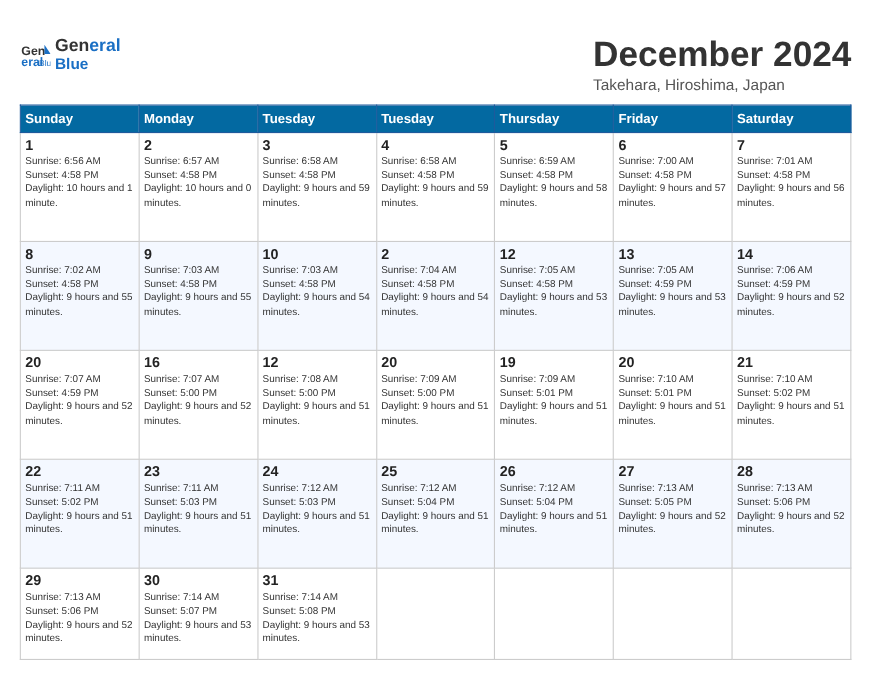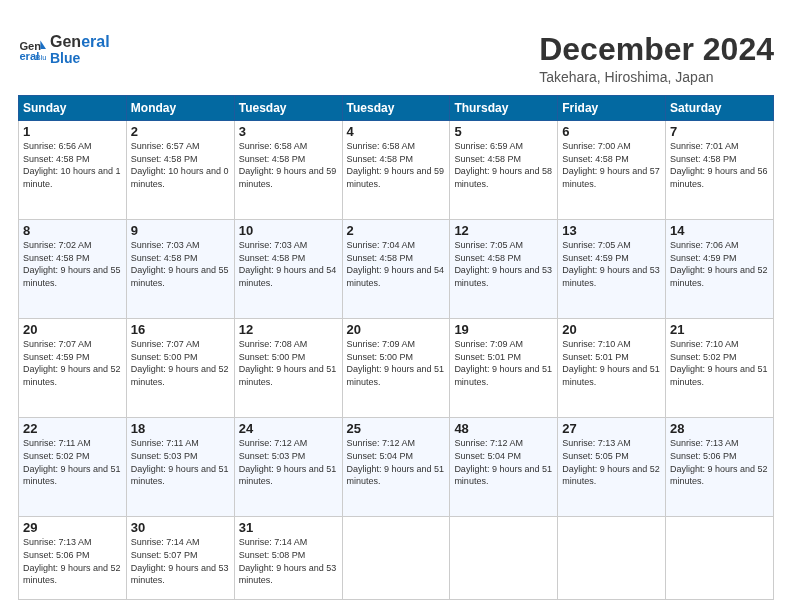--- a/index.html
+++ b/index.html
@@ -222,33 +222,33 @@
             <span class="day-num">21</span>
             <div class="cell-text">Sunrise: 7:10 AM<br>Sunset: 5:02 PM<br>Daylight: 9 hours and 51 minutes.</div>
           </td>
         </tr>
         <tr>
           <td>
             <span class="day-num">22</span>
             <div class="cell-text">Sunrise: 7:11 AM<br>Sunset: 5:02 PM<br>Daylight: 9 hours and 51 minutes.</div>
           </td>
           <td>
-            <span class="day-num">18</span>
+            <span class="day-num">23</span>
             <div class="cell-text">Sunrise: 7:11 AM<br>Sunset: 5:03 PM<br>Daylight: 9 hours and 51 minutes.</div>
           </td>
           <td>
             <span class="day-num">24</span>
             <div class="cell-text">Sunrise: 7:12 AM<br>Sunset: 5:03 PM<br>Daylight: 9 hours and 51 minutes.</div>
           </td>
           <td>
             <span class="day-num">25</span>
             <div class="cell-text">Sunrise: 7:12 AM<br>Sunset: 5:04 PM<br>Daylight: 9 hours and 51 minutes.</div>
           </td>
           <td>
-            <span class="day-num">48</span>
+            <span class="day-num">26</span>
             <div class="cell-text">Sunrise: 7:12 AM<br>Sunset: 5:04 PM<br>Daylight: 9 hours and 51 minutes.</div>
           </td>
           <td>
             <span class="day-num">27</span>
             <div class="cell-text">Sunrise: 7:13 AM<br>Sunset: 5:05 PM<br>Daylight: 9 hours and 52 minutes.</div>
           </td>
           <td>
             <span class="day-num">28</span>
             <div class="cell-text">Sunrise: 7:13 AM<br>Sunset: 5:06 PM<br>Daylight: 9 hours and 52 minutes.</div>
           </td>

